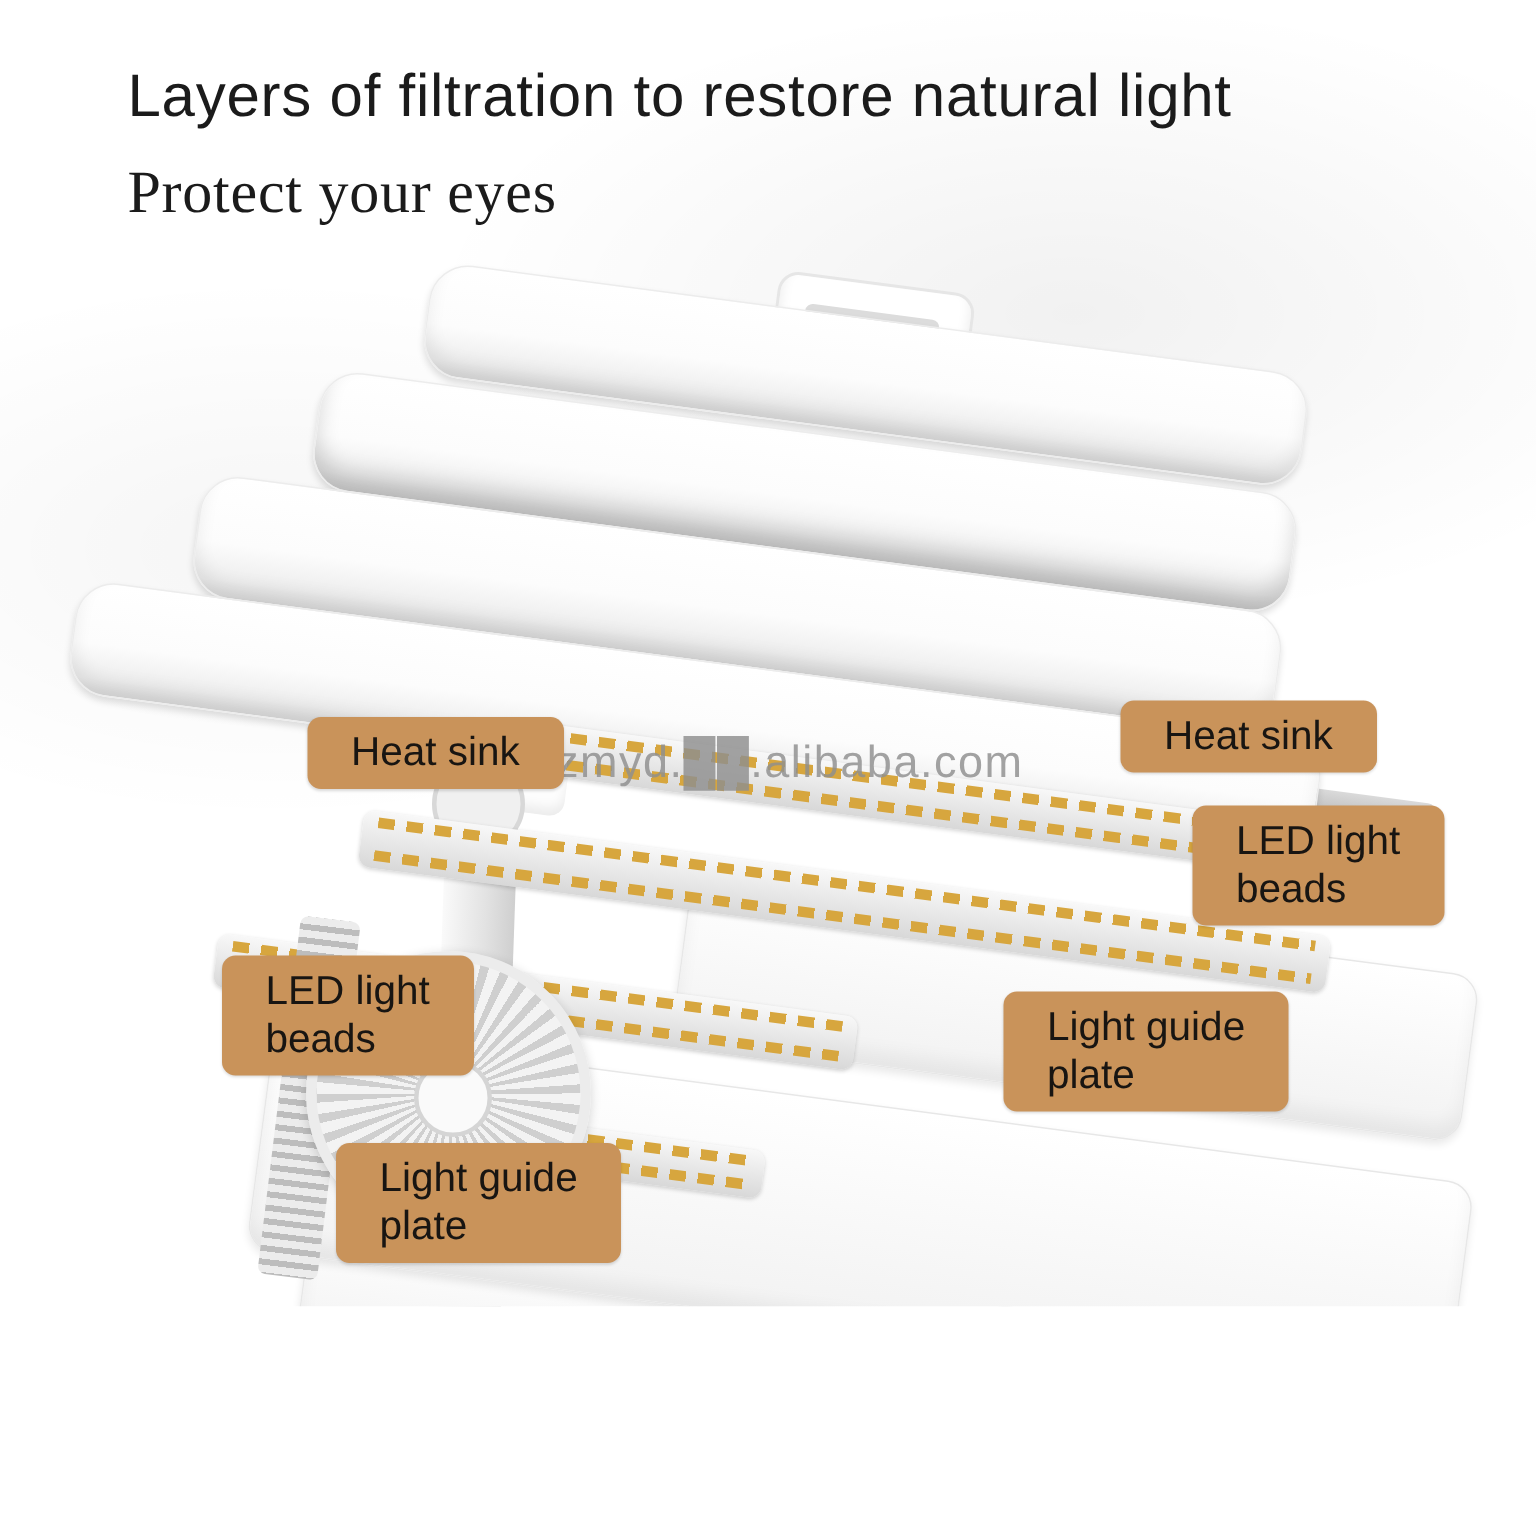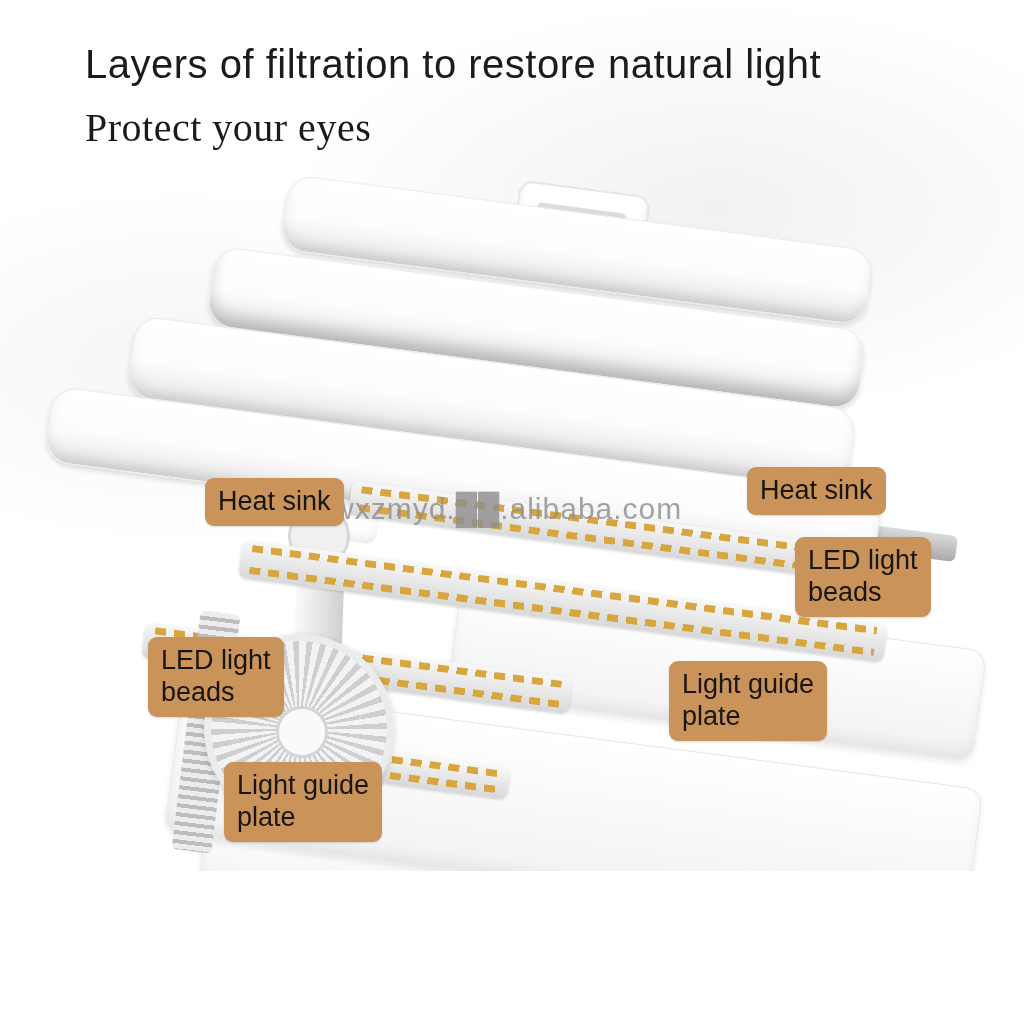--- a/index.html
+++ b/index.html
@@ -137,21 +137,21 @@
     color:#ffffff;letter-spacing:1px;
   }
 
   #watermark{
     position:absolute;left:332px;top:492px;z-index:30;
     font-size:30px;color:#8f8f8f;opacity:.82;letter-spacing:1px;white-space:nowrap;
   }
 
   .callout{
     position:absolute;z-index:40;background:#c9935a;color:#181512;
-    font-size:27px;line-height:1.18;padding:8px 13px;border-radius:9px;
+    font-size:27px;line-height:1.18;padding:8px 29px;border-radius:9px;
     box-shadow:0 1px 2px rgba(0,0,0,.15);
   }
   .callout span{display:block;}
   #hs-left{left:205px;top:478px;}
   #hs-right{left:747px;top:467px;}
   #led-right{left:795px;top:537px;}
   #led-left{left:148px;top:637px;}
   #guide-right{left:669px;top:661px;}
   #guide-left{left:224px;top:762px;}
 </style>

